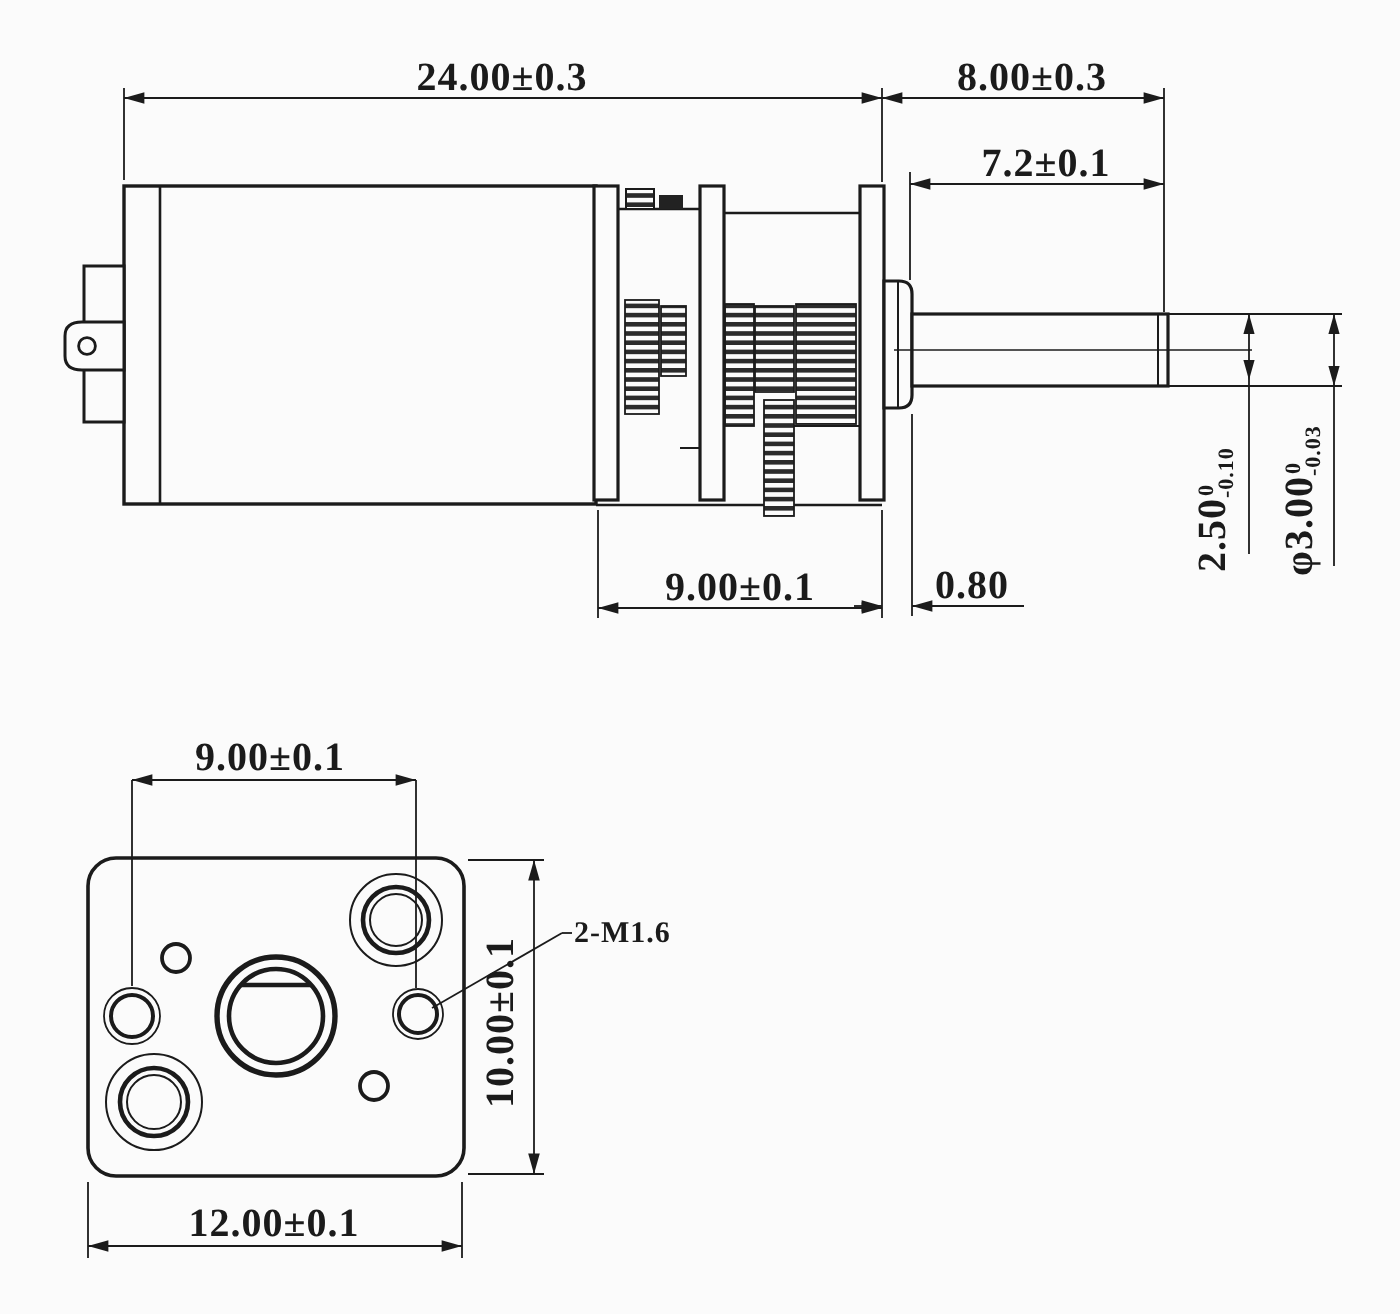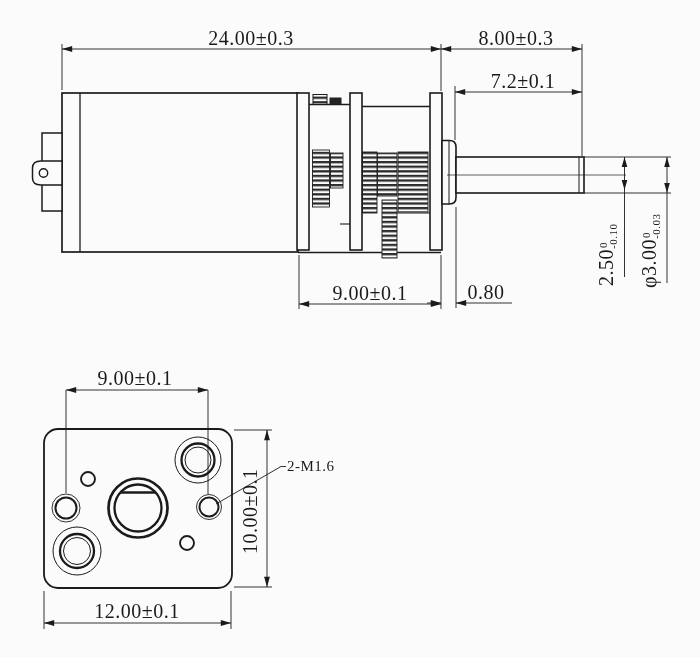--- a/index.html
+++ b/index.html
@@ -2,20 +2,21 @@
 <html><head>
 <meta charset="utf-8">
 <style>
   html,body{margin:0;padding:0;background:#e9e9e9;}
   .canvas{
     position:relative;
     width:700px;height:657px;
     background:#fbfbfb;
     overflow:hidden;
     font-family:"Liberation Serif", serif;
+    font-weight:bold;
   }
   svg text{
     font-family:"Liberation Serif", serif;
     fill:#1b1b1b;
     letter-spacing:0.5px;
   }
   .dim-text{font-size:20px;}
   .small-text{font-size:15px;}
   .tol-main{font-size:20px;}
   .tol-sup,.tol-sub{font-size:11px;}

